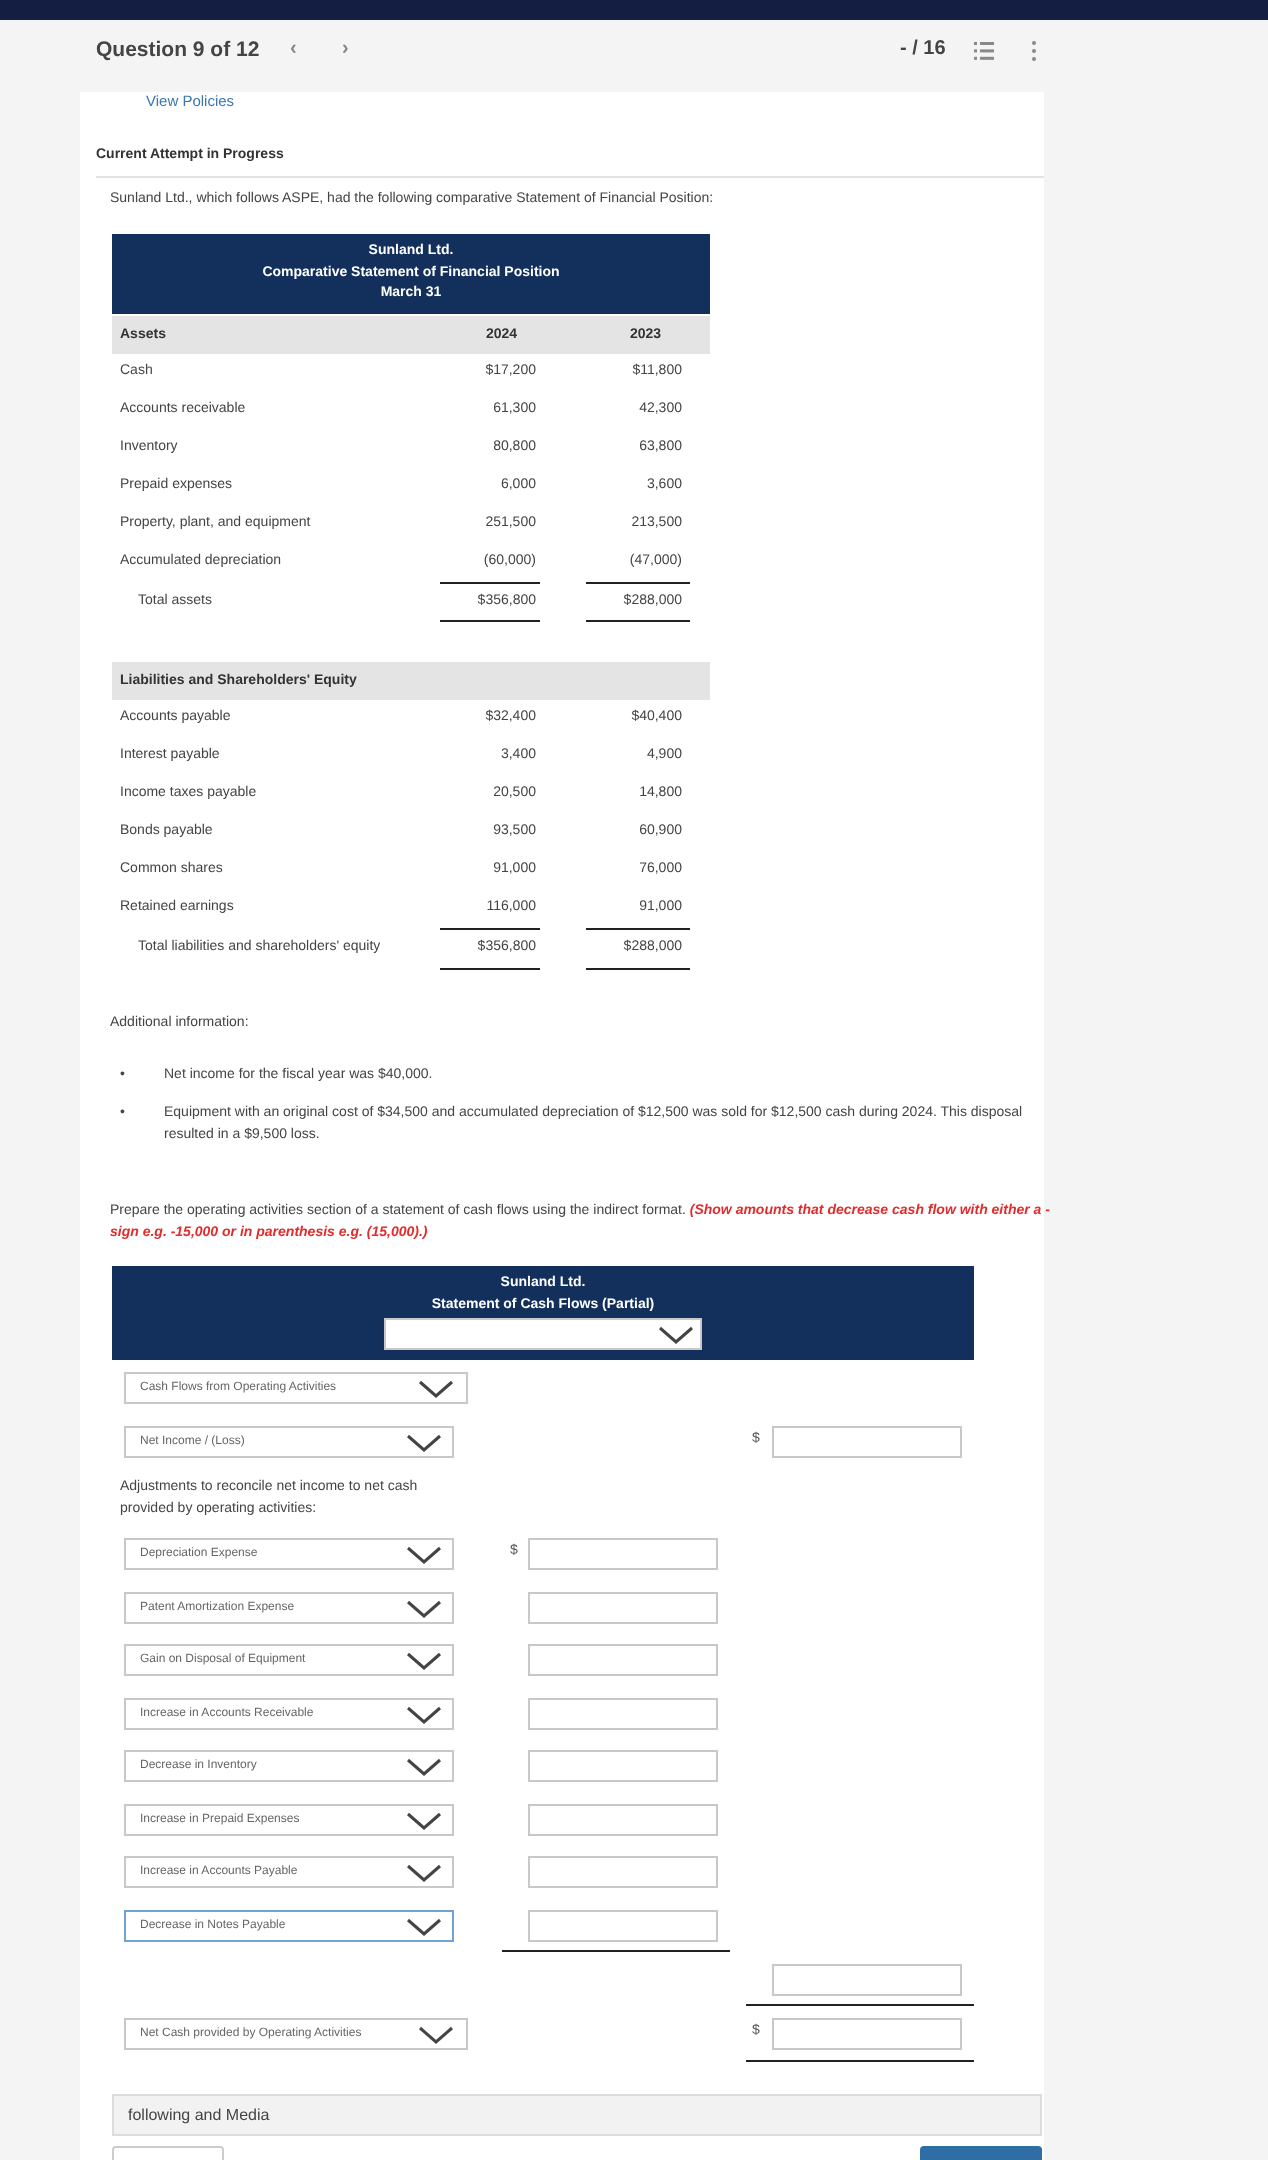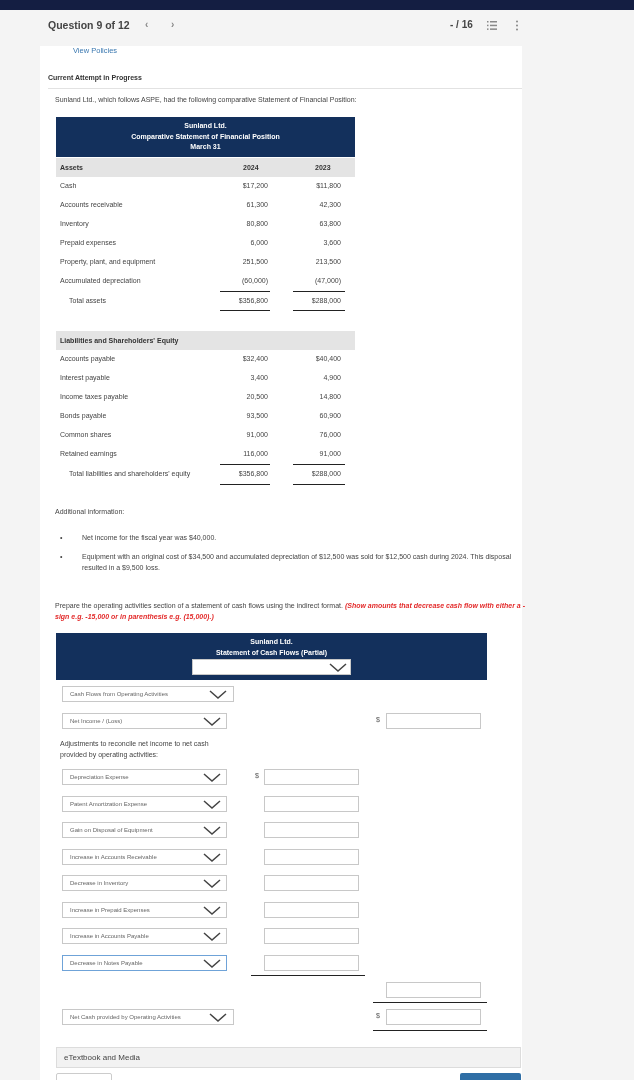--- a/index.html
+++ b/index.html
@@ -290,17 +290,17 @@
   <span class="opt">Net Cash provided by Operating Activities</span>
   <svg class="chev" style="left:146px;" viewBox="0 0 18 9">
       <polyline points="1,1 9,8 17,1" fill="none" stroke="#444" stroke-width="1.5"></polyline>
     </svg>
 </div>
 <span class="dollar" style="left:376px; top:1012px;">$</span>
 <input class="input" style="left: 386px; top: 1009px;" value="">
 <div class="rule" style="left:373px; top:1030px; width:114px;"></div>
 
 <div class="etext">
-  <span>eTextbook and Media</span>
+  <span>following and Media</span>
 </div>
 
 <div class="btn-partial"></div>
 <div class="submit-partial"></div>
 
 </body></html>

